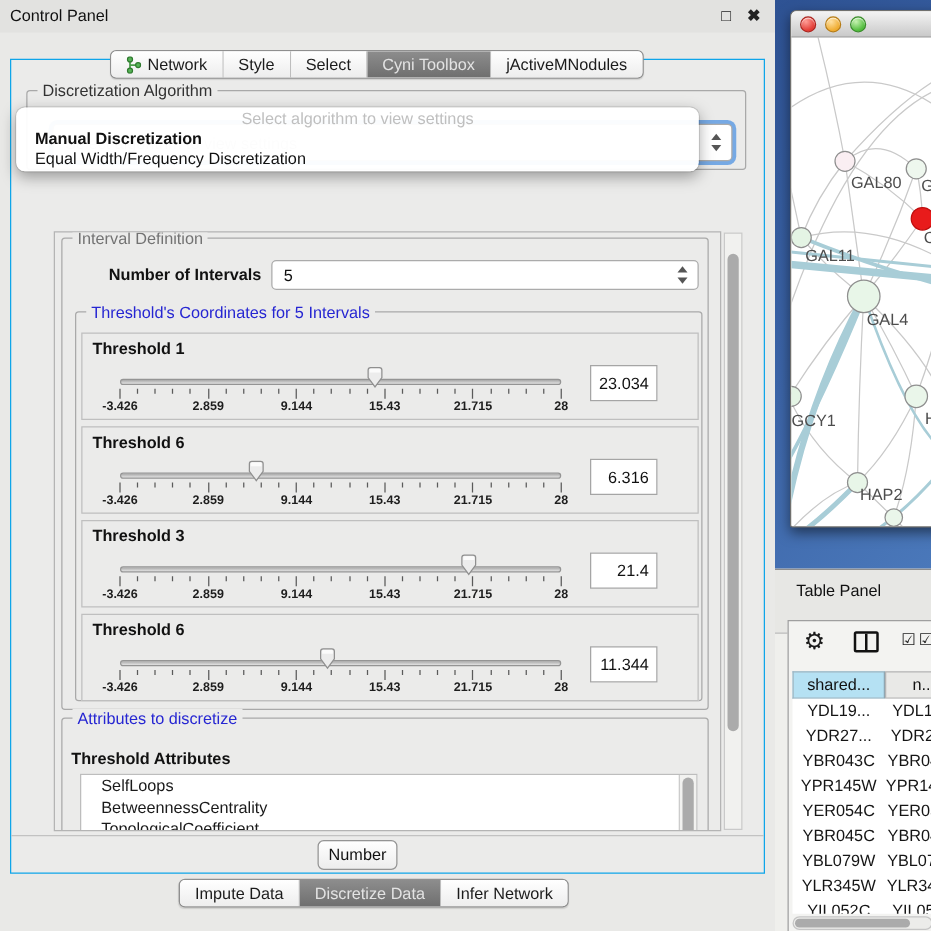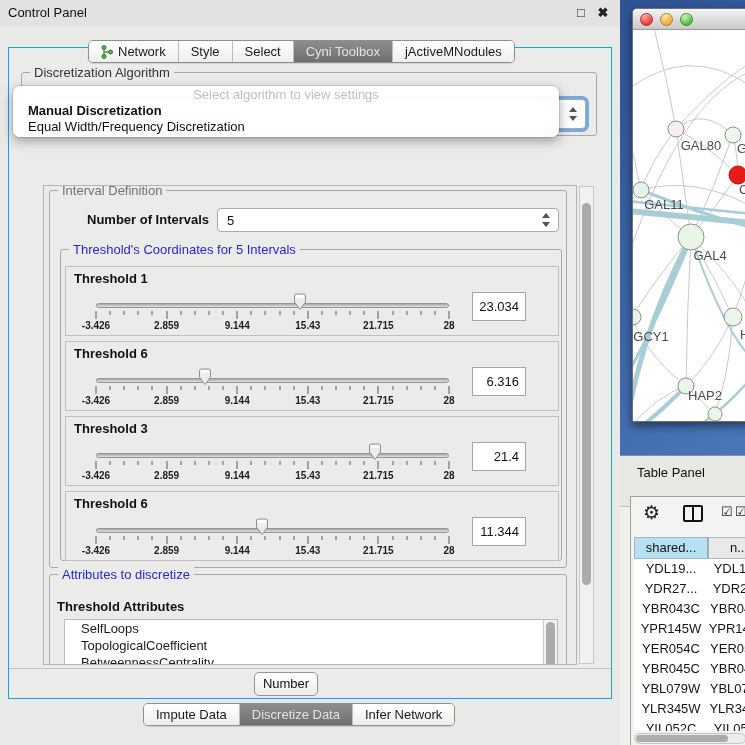--- a/index.html
+++ b/index.html
@@ -378,22 +378,22 @@
               </div>
           </div>
         </div>
 
         <div class="group" style="left:5px; top:388px; width:518px; height:160px;">
           <span class="gtitle blue">Attributes to discretize</span>
           <span id="attr-label">Threshold Attributes</span>
           <div id="attr-list">
             <div>
                 <div class="attr-item">SelfLoops</div>
+                <div class="attr-item">BetweennessCentrality</div>
                 <div class="attr-item">TopologicalCoefficient</div>
-                <div class="attr-item">BetweennessCentrality</div>
               </div>
             <div id="attr-sb">
                 <div class="vthumb"></div>
               </div>
           </div>
         </div>
 
       </div>
 
       <div class="vscroll">

